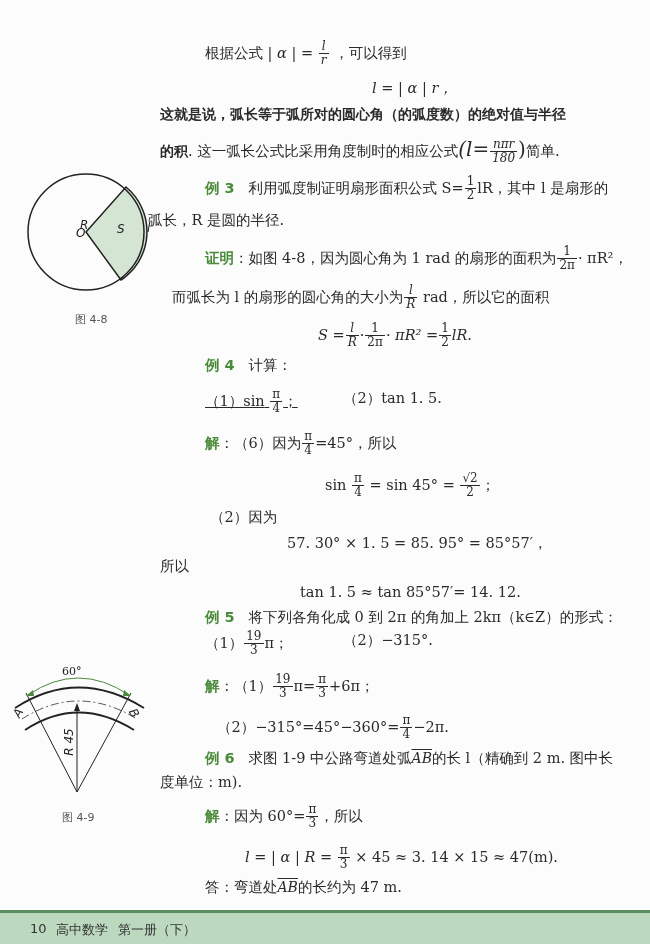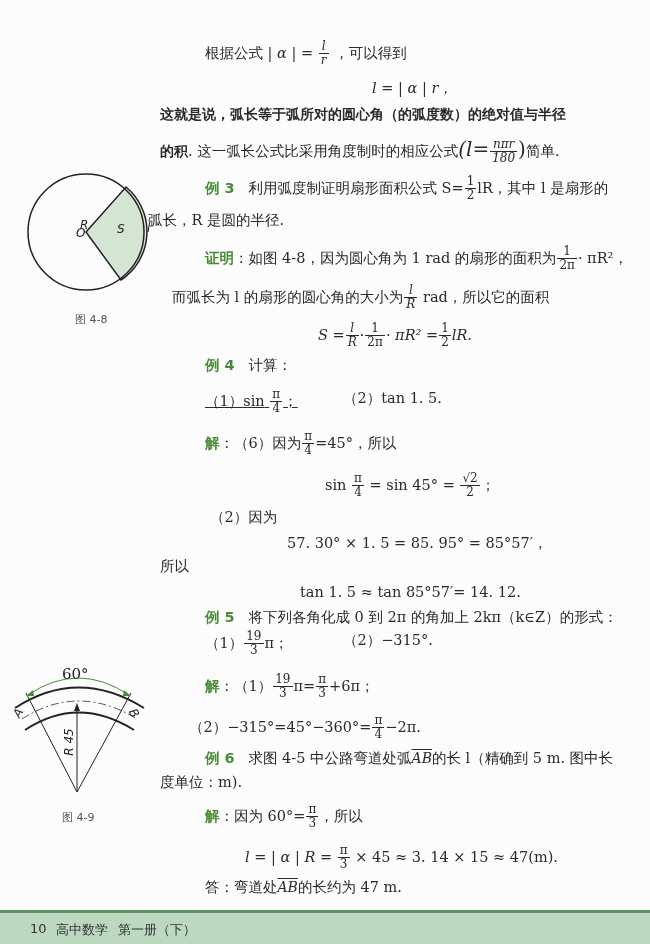--- a/index.html
+++ b/index.html
@@ -136,21 +136,21 @@
 <div class="t" style="left:343px;top:630px;">（2）−315°.</div>
 <div class="t" style="left:205px;top:673px;">
   <span class="green">解</span><span>：（1）</span><span class="frac">
       <span class="num">19</span>
       <span class="den">3</span>
     </span><span>π=</span><span class="frac">
       <span class="num">π</span>
       <span class="den">3</span>
     </span><span>+6π；</span>
 </div>
-<div class="t" style="left:189px;top:714px;">
+<div class="t" style="left:217px;top:714px;">
   <span>（2）−315°=45°−360°=</span><span class="frac">
       <span class="num">π</span>
       <span class="den">4</span>
     </span><span>−2π.</span>
 </div>
 
 <svg style="position:absolute;left:10px;top:665px;" width="140" height="135" viewBox="0 0 140 135">
 
   <path d="M 5 43 Q 68 2 134 43" fill="none" stroke="#222" stroke-width="1.8"></path>
 
@@ -161,29 +161,29 @@
   <line x1="67" y1="127" x2="16" y2="28" stroke="#222" stroke-width="1"></line>
   <line x1="67" y1="127" x2="121" y2="28" stroke="#222" stroke-width="1"></line>
 
   <line x1="67" y1="127" x2="67" y2="42" stroke="#222" stroke-width="1"></line>
   <polygon points="67,38 64,46 70,46" fill="#222"></polygon>
 
   <path d="M 18 30 Q 68 -4 119 30" fill="none" stroke="#4a8a3a" stroke-width="1"></path>
   <polygon points="16,31 23,25 24,31" fill="#4a8a3a"></polygon>
   <polygon points="121,31 114,25 113,31" fill="#4a8a3a"></polygon>
 </svg>
-<span class="cap" style="left:62px;top:665px;font-size:15px;color:#222;font-family:'DejaVu Serif',serif;">60°</span>
+<span class="cap" style="left:62px;top:665px;font-size:11px;color:#222;font-family:'DejaVu Serif',serif;">60°</span>
 <span class="cap it" style="left:14px;top:706px;font-size:12px;color:#222;transform:rotate(-60deg);">A</span>
 <span class="cap it" style="left:130px;top:706px;font-size:12px;color:#222;transform:rotate(60deg);">B</span>
 <span class="cap it" style="left:55px;top:735px;font-size:12px;color:#222;transform:rotate(-90deg);transform-origin:center;">R 45</span>
 <div class="cap" style="left:62px;top:810px;">图 4-9</div>
 
 <div class="t" style="left:205px;top:748px;">
   <span class="green">例 6</span>&nbsp;&nbsp;
-  <span>求图 4-5 中公路弯道处弧</span><span class="arc">AB</span><span>的长 l（精确到 5 m. 图中长</span>
+  <span>求图 1-9 中公路弯道处弧</span><span class="arc">AB</span><span>的长 l（精确到 2 m. 图中长</span>
 </div>
 <div class="t" style="left:160px;top:772px;">度单位：m).</div>
 <div class="t" style="left:205px;top:803px;">
   <span class="green">解</span><span>：因为 60°=</span><span class="frac">
       <span class="num">π</span>
       <span class="den">3</span>
     </span><span>，所以</span>
 </div>
 <div class="t" style="left:245px;top:844px;">
   <span class="it">l = | α | R =</span>

